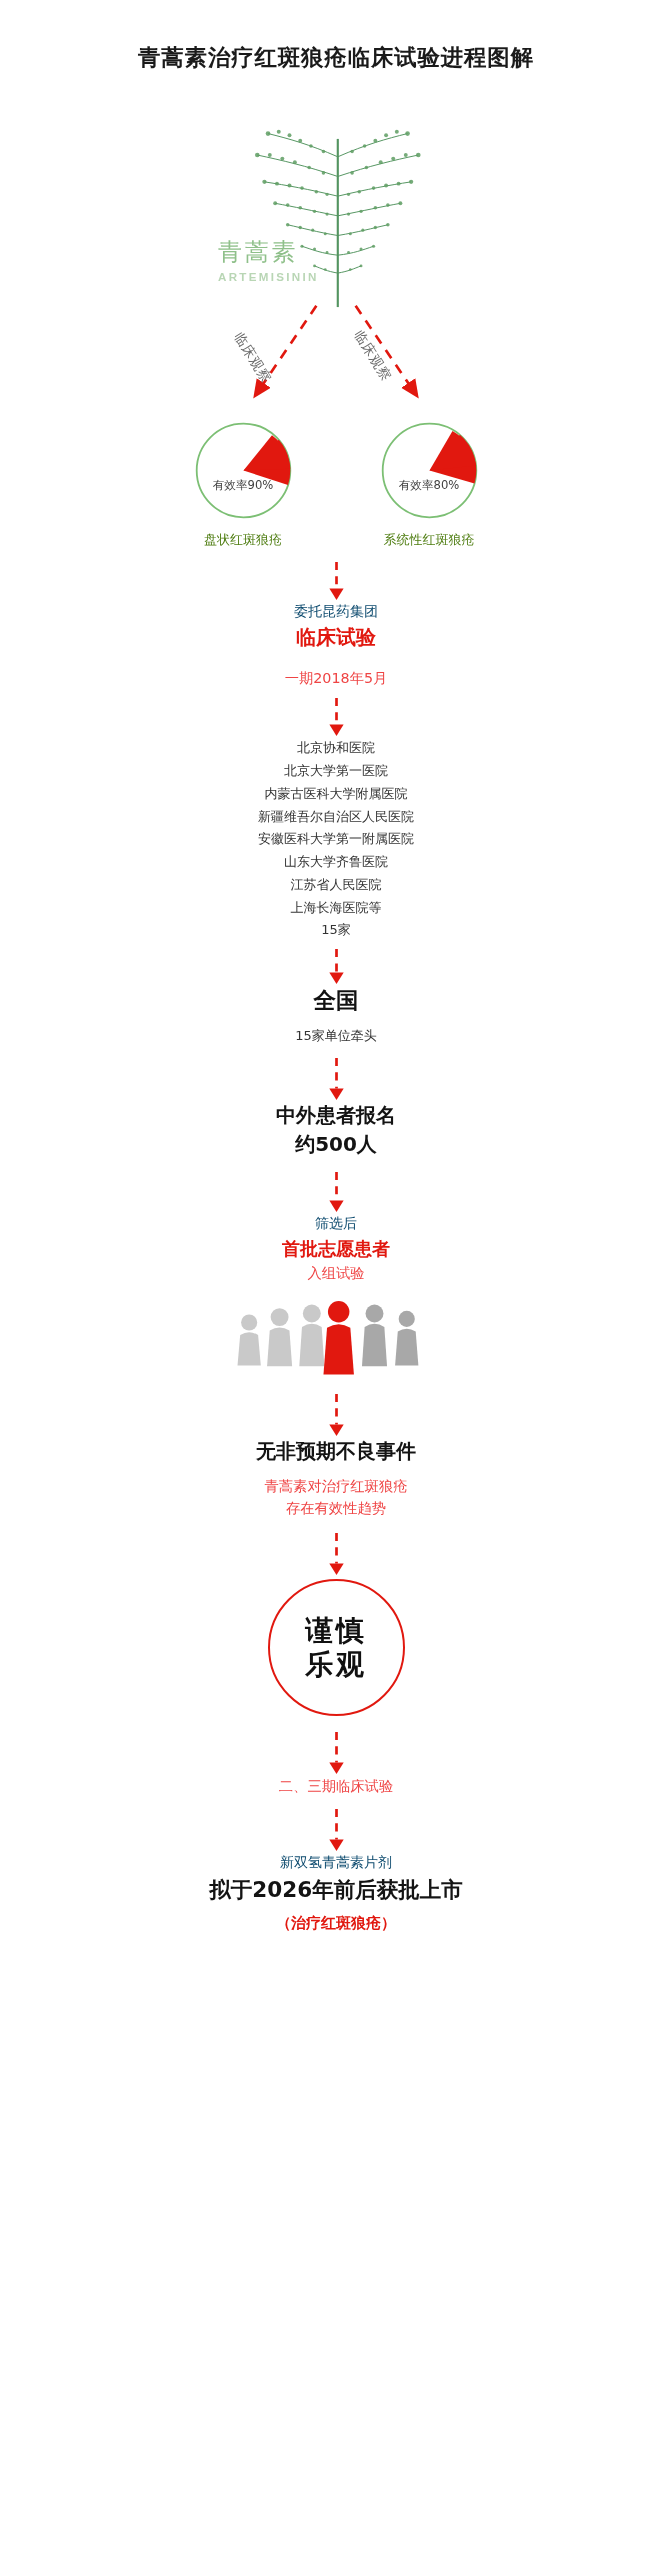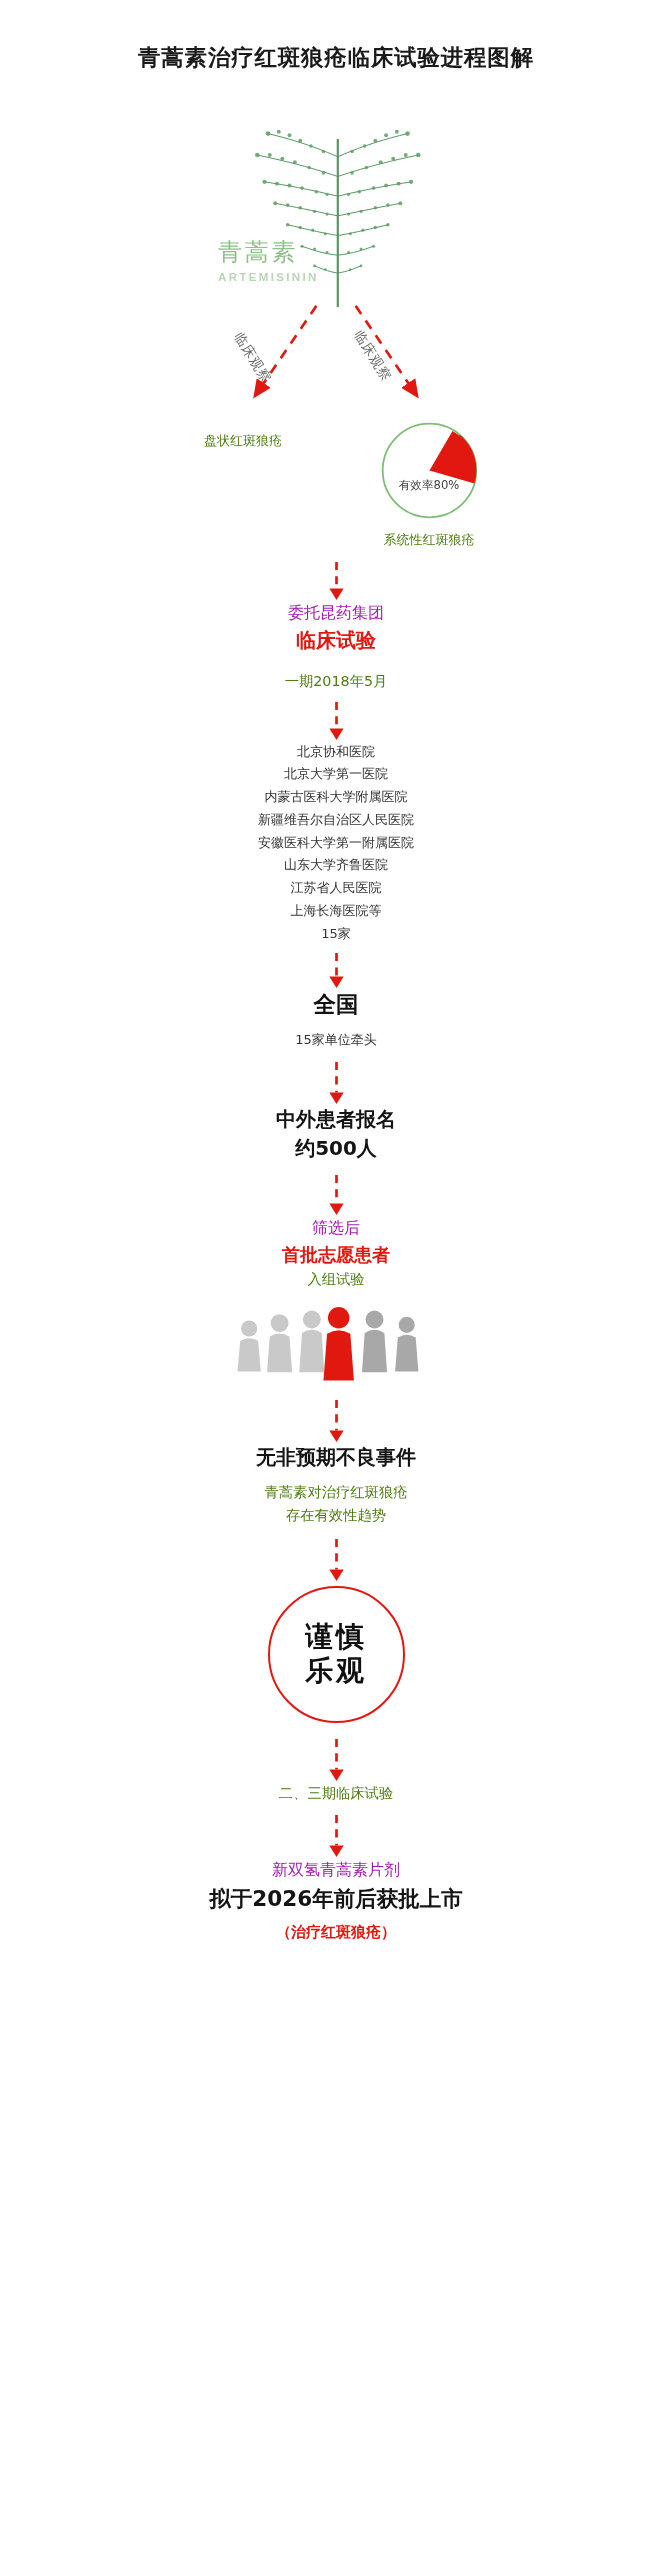--- a/index.html
+++ b/index.html
@@ -114,35 +114,35 @@
   }
   .pie-caption{
     margin-top:10.7px;
     font-size:13px;
     color:#4d7c0f;
     font-family:"DejaVu Sans",sans-serif;
   }
   
   .blk{text-align:center;}
   .t-black-lg{
-    font-size:16px;
-    color:#a21caf;
+    font-size:14px;
+    color:#0c4a6e;
     font-family:Liberation Serif, serif;
     line-height:1.55;
   }
   .t-red-lg{
     font-size:20px;
     color:#e1180f;
     font-weight:bold;
     font-family:"DejaVu Sans",sans-serif;
     line-height:1.5;
   }
   .t-mid{
     font-size:14.3px;
-    color:#4d7c0f;
+    color:#ef4444;
     font-family:"DejaVu Sans",sans-serif;
     line-height:1.6;
   }
   .t-small{
     font-size:13px;
     color:#333;
     font-family:"DejaVu Sans",sans-serif;
     line-height:1.72;
   }
   .t-bold-xl{
@@ -313,20 +313,28 @@
       </defs>
       <path d="M198 2 L134 96" stroke="#e1180f" stroke-width="3" fill="none" stroke-dasharray="11 9" marker-end="url(#ah)"></path>
       <path d="M242 2 L306 96" stroke="#e1180f" stroke-width="3" fill="none" stroke-dasharray="11 9" marker-end="url(#ah)"></path>
     </svg>
     <div class="lbl left">临床观察</div>
     <div class="lbl right">临床观察</div>
   </div>
 
   <div class="pies">
     <div class="pie-block">
+      <div class="pie">
+        <svg width="99" height="99" viewBox="0 0 110 110">
+          <circle cx="55" cy="55" r="52" fill="#ffffff" stroke="#7cbf74" stroke-width="2"></circle>
+          <path d="M55 55 L107 55 A52 52 0 0 0 81.8 10.5 Z" fill="#e1180f" transform="rotate(18 55 55)"></path>
+          <path d="M55 55 L107 55 A52 52 0 0 0 88 17 Z" fill="#e1180f" transform="rotate(-2 55 55)"></path>
+        </svg>
+        <div class="label">有效率90%</div>
+      </div>
       <div class="pie-caption">盘状红斑狼疮</div>
     </div>
 
     <div class="pie-block">
       <div class="pie">
         <svg width="99" height="99" viewBox="0 0 110 110">
           <circle cx="55" cy="55" r="52" fill="#ffffff" stroke="#7cbf74" stroke-width="2"></circle>
           <path d="M55 55 L107 55 A52 52 0 0 0 76.6 7.6 Z" fill="#e1180f" transform="rotate(16 55 55)"></path>
           <path d="M55 55 L107 55 A52 52 0 0 0 85 14 Z" fill="#e1180f" transform="rotate(-6 55 55)"></path>
         </svg>

